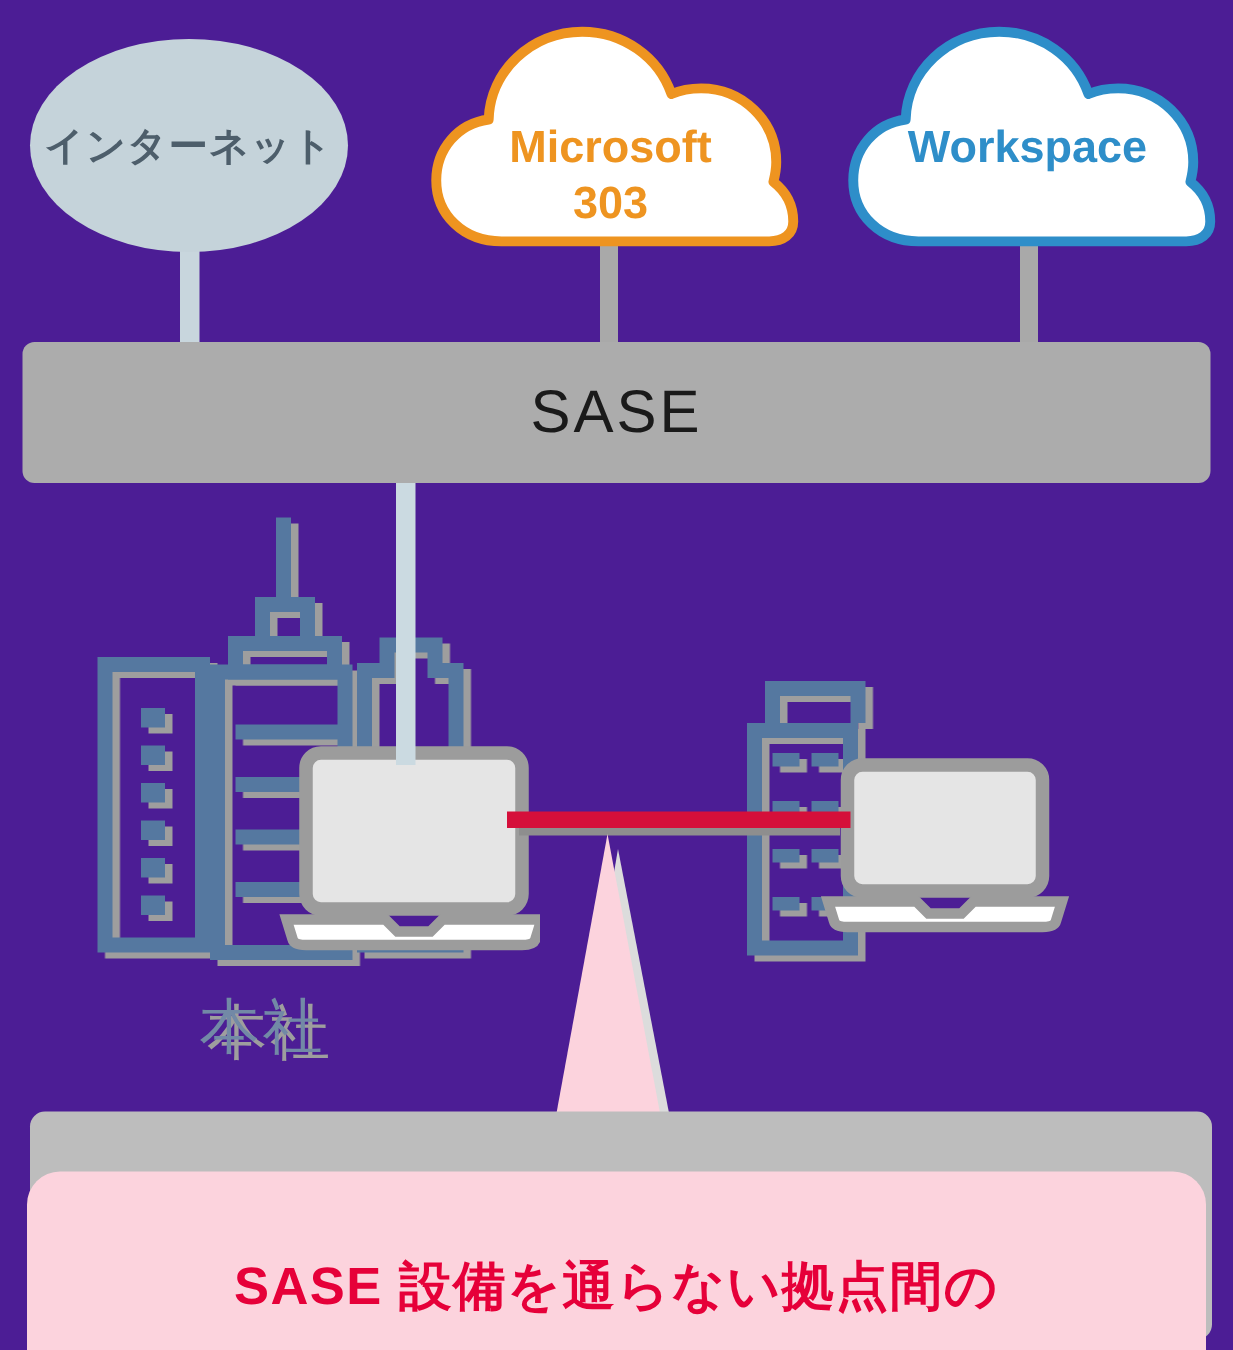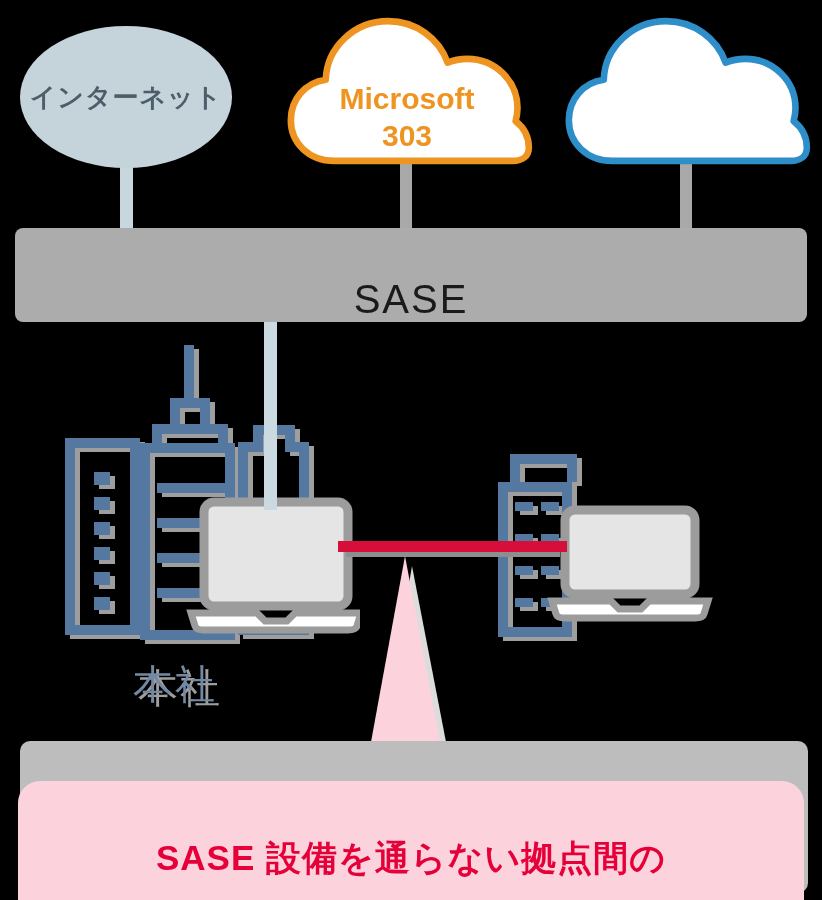--- a/index.html
+++ b/index.html
@@ -1,17 +1,17 @@
 <!DOCTYPE html>
 <html><head>
 <meta charset="utf-8">
 <style>
   html,body{margin:0;padding:0;background:#fff;}
   .stage{
-    position:relative;width:822px;height:900px;background:#000000;overflow:hidden;
+    position:relative;width:822px;height:900px;background:#4c1d95;overflow:hidden;
     font-family:"Liberation Sans","DejaVu Sans",sans-serif;
   }
   .abs{position:absolute;}
   
   .stem{position:absolute;z-index:1;}
   .stem-internet{left:120px;top:150px;width:13px;height:80px;background:#C8D6DD;}
   .stem-m365{left:400px;top:160px;width:12px;height:70px;background:#A9A9A9;}
   .stem-gw{left:680px;top:160px;width:12px;height:70px;background:#A9A9A9;}
   .stem-sase{left:264px;top:322px;width:13px;height:188px;background:#CBDAE1;z-index:4;}
   
@@ -25,21 +25,21 @@
   .cloud-gw{left:556px;top:6px;}
   .cloud-text{
     z-index:3;display:flex;flex-direction:column;align-items:center;justify-content:flex-start;
     text-align:right;font-weight:bold;line-height:37px;font-size:30px;pointer-events:none;
   }
   .cloud-text-m365{left:276px;top:80px;width:262px;color:#EE9420;}
   .cloud-text-gw{left:556px;top:80px;width:258px;color:#2E8EC9;}
   
   .sase-bar{
     left:15px;top:228px;width:792px;height:94px;background:#ACACAC;border-radius:8px;
-    z-index:2;display:flex;align-items:flex-end;justify-content:center;
+    z-index:2;display:flex;align-items:center;justify-content:center;
   }
   .sase-label{font-size:40px;font-weight:500;color:#1A1A1A;letter-spacing:2px;}
   
   .scene{z-index:2;}
   .blue-art{filter:drop-shadow(5px 4px 0 #9E9E9E);}
   .red-line{left:338px;top:541px;width:229px;height:11px;background:#D50F3A;z-index:5;}
   .red-line-shadow{left:346px;top:552px;width:214px;height:5px;background:#8E8E8E;z-index:4;}
   
   .site-label{
     z-index:3;width:140px;text-align:center;font-size:40px;font-weight:normal;color:#7289A6;
@@ -79,20 +79,21 @@
     <span>Microsoft</span>
     <span>303</span>
   </div>
 
   <svg class="abs cloud-svg cloud-gw" width="258" height="170" viewBox="0 0 270 180">
     <path d="M 58 164 C 31 164, 12 145, 12 121 C 12 99, 27 81, 49 78 C 50 44, 79 16, 115 16
              C 144 16, 169 34, 178 60 C 185 57, 192 56, 199 56 C 228 56, 252 79, 252 108
              C 252 113, 251 118, 250 122 C 259 129, 264 139, 264 150 C 264 159, 257 164, 247 164 Z" fill="#FFFFFF" stroke="#2E8EC9" stroke-width="7" stroke-linejoin="round"></path>
   </svg>
   <div class="abs cloud-text cloud-text-gw">
+    <span>Workspace</span>
   </div>
 
   <div class="abs sase-bar">
     <span class="sase-label">SASE</span>
   </div>
 
   <svg class="abs scene" style="left:58px;top:332px;" width="302" height="320" viewBox="0 0 302 320">
     <g class="blue-art" stroke="#5578A0" stroke-width="10" fill="none">
 
       <rect x="12" y="111" width="65" height="187"></rect>

